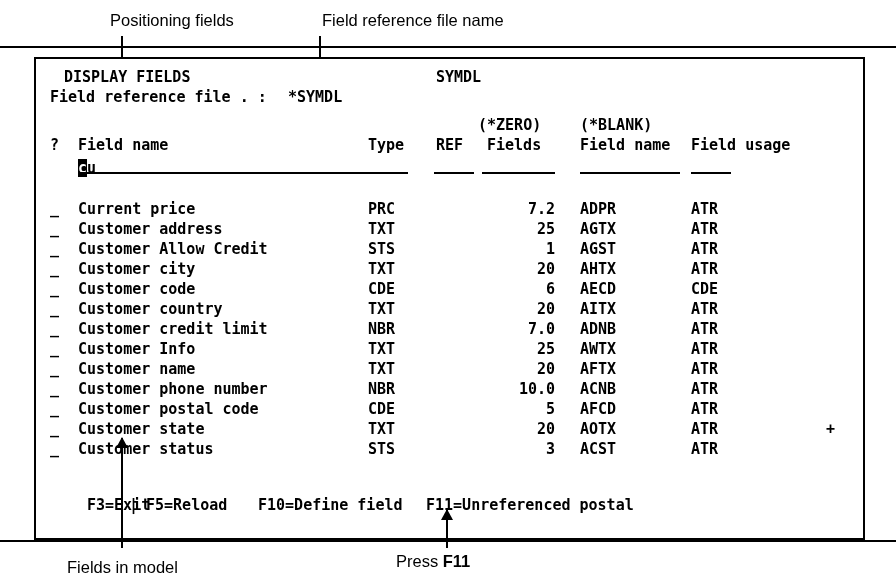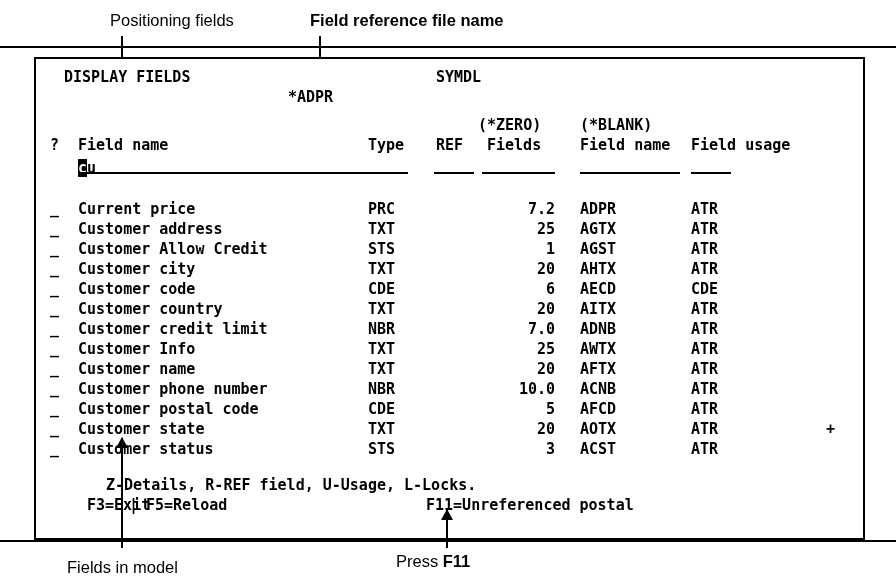--- a/index.html
+++ b/index.html
@@ -21,21 +21,21 @@
     position: absolute;
     font-family: "Liberation Sans", sans-serif;
     font-size: 16.5px;
     color: #000;
     white-space: nowrap;
     line-height: 1;
   }
   .anno b { font-weight: bold; }
 
   #anno-positioning { left: 110px; top: 12px; }
-  #anno-reffile     { left: 310px; top: 12px; font-weight: bold; }
+  #anno-reffile     { left: 322px; top: 12px; }
   #anno-fieldsmodel { left: 67px;  top: 559px; }
   #anno-pressf11    { left: 396px; top: 553px; }
 
   
   .leader {
     position: absolute;
     width: 2px;
     background: #000;
   }
   #leader-positioning { left: 121px; top: 36px;  height: 137px; }
@@ -145,21 +145,22 @@
 <div class="leader" id="leader-reffile"></div>
 <div class="arrow-down" id="arrowhead-reffile"></div>
 
 <div id="terminal-frame">
   <div id="screen">
 
     
     <div class="ln r0" style="left:28px;">DISPLAY FIELDS</div>
     <div class="ln r0" style="left:400px;">SYMDL</div>
 
-    <div class="ln r1" style="left:252px;">*ADPR</div>
+    <div class="ln r1" style="left:14px;">Field reference file . :</div>
+    <div class="ln r1" style="left:252px;">*SYMDL</div>
 
     
     <div class="ln r2" style="left:442px;">(*ZERO)</div>
     <div class="ln r2" style="left:544px;">(*BLANK)</div>
 
     
     <div class="ln r3" style="left:14px;">?</div>
     <div class="ln r3" style="left:42px;">Field name</div>
     <div class="ln r3" style="left:332px;">Type</div>
     <div class="ln r3" style="left:400px;">REF</div>
@@ -178,26 +179,26 @@
     <div class="uline" style="left:544px; top:113px; width:100px;"></div>
     <div class="uline" style="left:655px; top:113px; width:40px;"></div>
 
     
     <div id="rows-host"><div class="ln" style="top: 140px; left: 14px;">_</div><div class="ln" style="top: 140px; left: 42px;">Current price</div><div class="ln" style="top: 140px; left: 332px;">PRC</div><div class="ln" style="top: 140px; left: auto; right: 308px; text-align: right;">7.2</div><div class="ln" style="top: 140px; left: 544px;">ADPR</div><div class="ln" style="top: 140px; left: 655px;">ATR</div><div class="ln" style="top: 160px; left: 14px;">_</div><div class="ln" style="top: 160px; left: 42px;">Customer address</div><div class="ln" style="top: 160px; left: 332px;">TXT</div><div class="ln" style="top: 160px; left: auto; right: 308px; text-align: right;">25</div><div class="ln" style="top: 160px; left: 544px;">AGTX</div><div class="ln" style="top: 160px; left: 655px;">ATR</div><div class="ln" style="top: 180px; left: 14px;">_</div><div class="ln" style="top: 180px; left: 42px;">Customer Allow Credit</div><div class="ln" style="top: 180px; left: 332px;">STS</div><div class="ln" style="top: 180px; left: auto; right: 308px; text-align: right;">1</div><div class="ln" style="top: 180px; left: 544px;">AGST</div><div class="ln" style="top: 180px; left: 655px;">ATR</div><div class="ln" style="top: 200px; left: 14px;">_</div><div class="ln" style="top: 200px; left: 42px;">Customer city</div><div class="ln" style="top: 200px; left: 332px;">TXT</div><div class="ln" style="top: 200px; left: auto; right: 308px; text-align: right;">20</div><div class="ln" style="top: 200px; left: 544px;">AHTX</div><div class="ln" style="top: 200px; left: 655px;">ATR</div><div class="ln" style="top: 220px; left: 14px;">_</div><div class="ln" style="top: 220px; left: 42px;">Customer code</div><div class="ln" style="top: 220px; left: 332px;">CDE</div><div class="ln" style="top: 220px; left: auto; right: 308px; text-align: right;">6</div><div class="ln" style="top: 220px; left: 544px;">AECD</div><div class="ln" style="top: 220px; left: 655px;">CDE</div><div class="ln" style="top: 240px; left: 14px;">_</div><div class="ln" style="top: 240px; left: 42px;">Customer country</div><div class="ln" style="top: 240px; left: 332px;">TXT</div><div class="ln" style="top: 240px; left: auto; right: 308px; text-align: right;">20</div><div class="ln" style="top: 240px; left: 544px;">AITX</div><div class="ln" style="top: 240px; left: 655px;">ATR</div><div class="ln" style="top: 260px; left: 14px;">_</div><div class="ln" style="top: 260px; left: 42px;">Customer credit limit</div><div class="ln" style="top: 260px; left: 332px;">NBR</div><div class="ln" style="top: 260px; left: auto; right: 308px; text-align: right;">7.0</div><div class="ln" style="top: 260px; left: 544px;">ADNB</div><div class="ln" style="top: 260px; left: 655px;">ATR</div><div class="ln" style="top: 280px; left: 14px;">_</div><div class="ln" style="top: 280px; left: 42px;">Customer Info</div><div class="ln" style="top: 280px; left: 332px;">TXT</div><div class="ln" style="top: 280px; left: auto; right: 308px; text-align: right;">25</div><div class="ln" style="top: 280px; left: 544px;">AWTX</div><div class="ln" style="top: 280px; left: 655px;">ATR</div><div class="ln" style="top: 300px; left: 14px;">_</div><div class="ln" style="top: 300px; left: 42px;">Customer name</div><div class="ln" style="top: 300px; left: 332px;">TXT</div><div class="ln" style="top: 300px; left: auto; right: 308px; text-align: right;">20</div><div class="ln" style="top: 300px; left: 544px;">AFTX</div><div class="ln" style="top: 300px; left: 655px;">ATR</div><div class="ln" style="top: 320px; left: 14px;">_</div><div class="ln" style="top: 320px; left: 42px;">Customer phone number</div><div class="ln" style="top: 320px; left: 332px;">NBR</div><div class="ln" style="top: 320px; left: auto; right: 308px; text-align: right;">10.0</div><div class="ln" style="top: 320px; left: 544px;">ACNB</div><div class="ln" style="top: 320px; left: 655px;">ATR</div><div class="ln" style="top: 340px; left: 14px;">_</div><div class="ln" style="top: 340px; left: 42px;">Customer postal code</div><div class="ln" style="top: 340px; left: 332px;">CDE</div><div class="ln" style="top: 340px; left: auto; right: 308px; text-align: right;">5</div><div class="ln" style="top: 340px; left: 544px;">AFCD</div><div class="ln" style="top: 340px; left: 655px;">ATR</div><div class="ln" style="top: 360px; left: 14px;">_</div><div class="ln" style="top: 360px; left: 42px;">Customer state</div><div class="ln" style="top: 360px; left: 332px;">TXT</div><div class="ln" style="top: 360px; left: auto; right: 308px; text-align: right;">20</div><div class="ln" style="top: 360px; left: 544px;">AOTX</div><div class="ln" style="top: 360px; left: 655px;">ATR</div><div class="ln" style="top: 380px; left: 14px;">_</div><div class="ln" style="top: 380px; left: 42px;">Customer status</div><div class="ln" style="top: 380px; left: 332px;">STS</div><div class="ln" style="top: 380px; left: auto; right: 308px; text-align: right;">3</div><div class="ln" style="top: 380px; left: 544px;">ACST</div><div class="ln" style="top: 380px; left: 655px;">ATR</div></div>
 
     
     <div class="ln r17 plusmark">+</div>
 
     
-    <div class="ln r19" style="left:70px;">Z-Details, R-REF field, U-Usage, L-Locks.</div>
 
     
     <div class="ln r20" style="left:14px;margin-left:37px;">F3=Exit</div>
     <div class="ln r20" style="left:93px;">|</div>
     <div class="ln r20" style="left:110px;">F5=Reload</div>
+    <div class="ln r20" style="left:222px;">F10=Define field</div>
     <div class="ln r20" style="left:390px;">F11=Unreferenced postal</div>
 
   </div>
 </div>
 
 <div class="rule" id="rule-bottom"></div>
 
 <div class="leader" id="leader-fieldsmodel"></div>
 <div class="arrow-up" id="arrowhead-fieldsmodel"></div>
 

